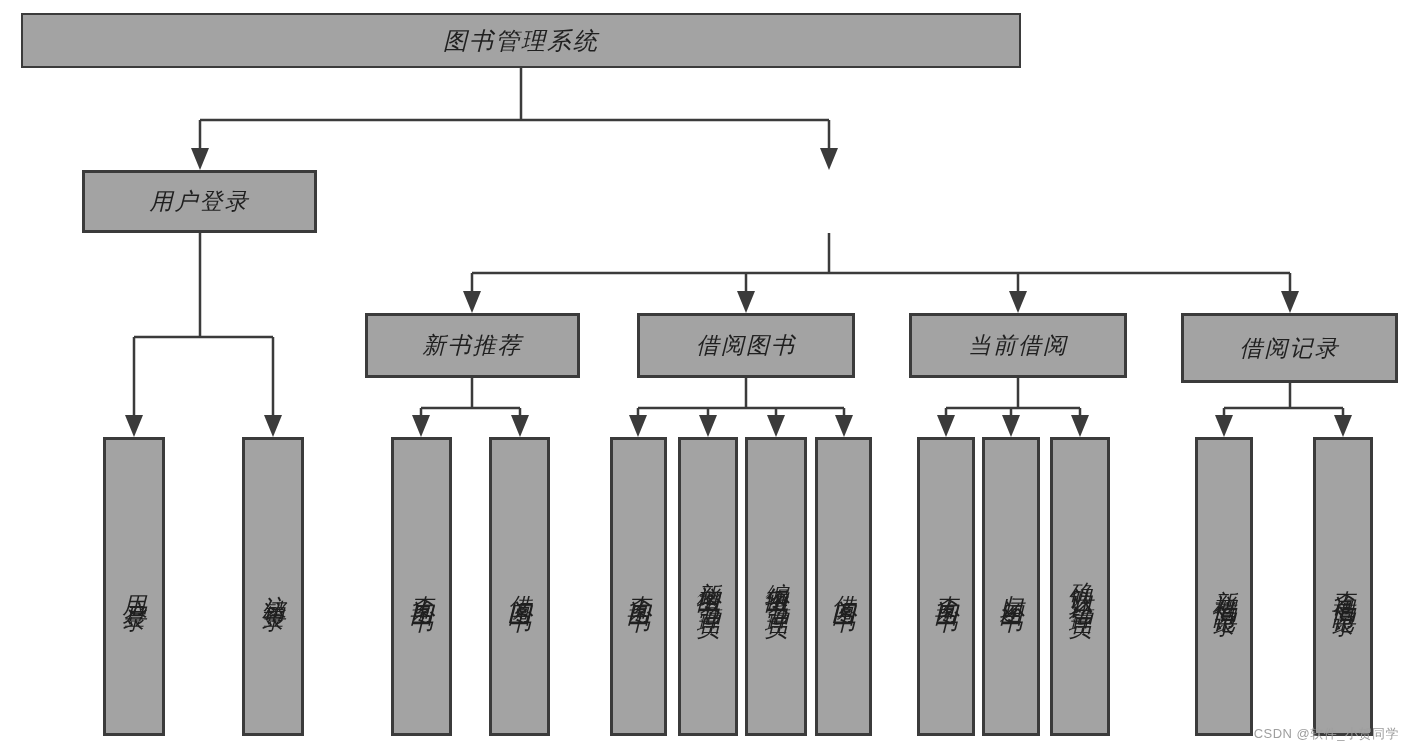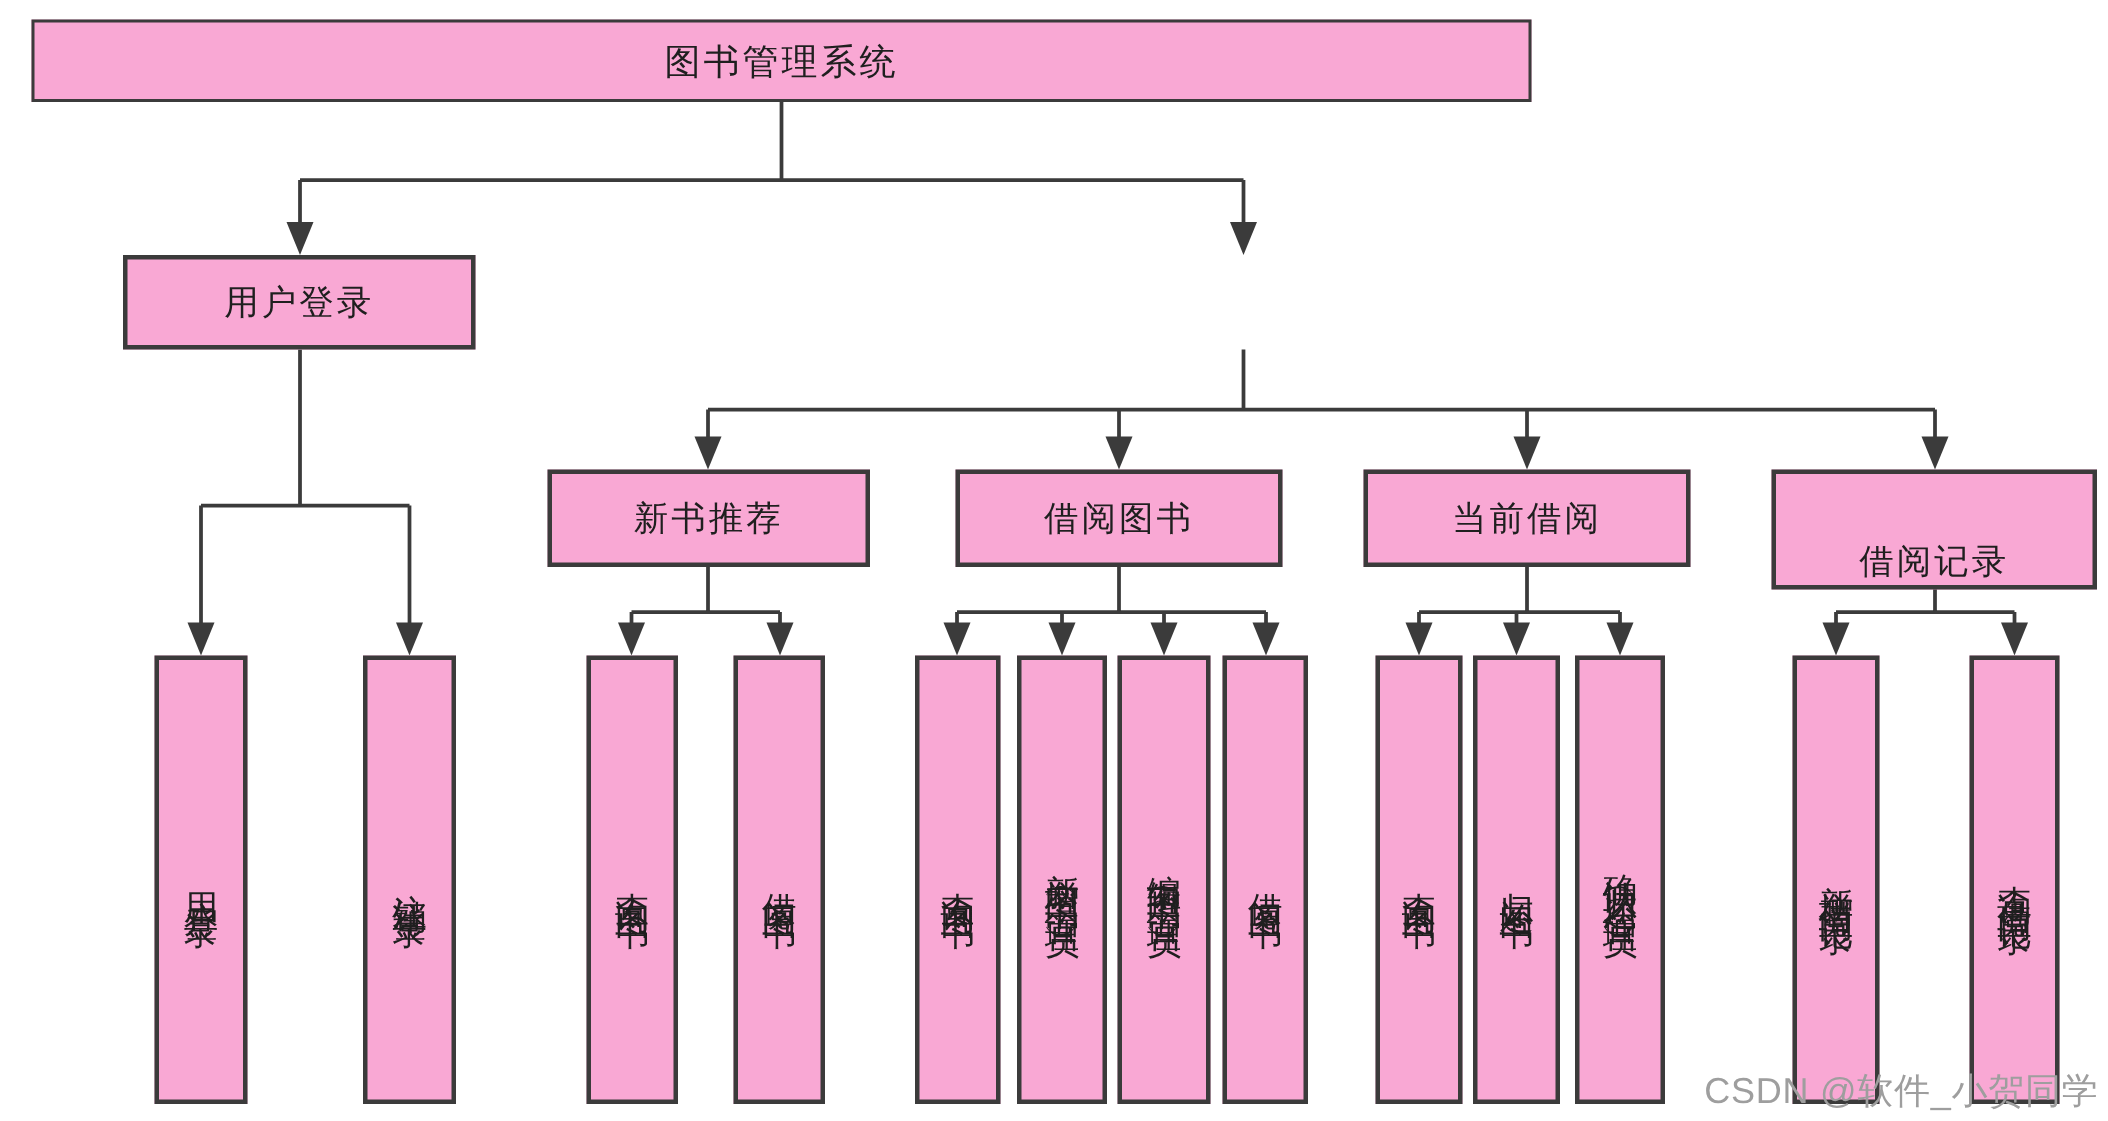--- a/index.html
+++ b/index.html
@@ -15,27 +15,28 @@
     background:#ffffff;
     overflow:hidden;
   }
   .edges{
     position:absolute;
     left:0;top:0;
     width:1405px;height:747px;
   }
   .node{
     position:absolute;
-    background:#f9a8d4;
+    background:#a3a3a3;
     border:3px solid var(--line);
     box-sizing:border-box;
     display:flex;
     align-items:center;
     justify-content:center;
     color:var(--text);
+    font-style:italic;
   }
   .node-h{
     font-size:23px;
     letter-spacing:2px;
     white-space:nowrap;
   }
   .node-root{
     border-width:2px;
     font-size:24px;
   }
@@ -44,21 +45,21 @@
     text-orientation:mixed;
     font-size:23px;
     line-height:1;
     letter-spacing:5px;
     color:var(--text);
   }
   .watermark{
     position:absolute;
     right:6px;
     bottom:4px;
-    font-size:24px;
+    font-size:13px;
     color:#9e9e9e;
     letter-spacing:0.5px;
     z-index:10;
     white-space:nowrap;
   }
 </style>
 </head>
 <body>
 
 <div class="stage">
@@ -113,21 +114,21 @@
 
   <div class="node node-h" style="left:365px;top:313px;width:215px;height:65px;">
     <span>新书推荐</span>
   </div>
   <div class="node node-h" style="left:637px;top:313px;width:218px;height:65px;">
     <span>借阅图书</span>
   </div>
   <div class="node node-h" style="left:909px;top:313px;width:218px;height:65px;">
     <span>当前借阅</span>
   </div>
-  <div class="node node-h" style="left:1181px;top:313px;width:217px;height:80px;align-items:flex-end;">
+  <div class="node node-h" style="left:1181px;top:313px;width:217px;height:70px;">
     <span>借阅记录</span>
   </div>
 
   <div class="node node-v" style="left:103px;top:437px;width:62px;height:299px;">
     <span>用户登录</span>
   </div>
   <div class="node node-v" style="left:242px;top:437px;width:62px;height:299px;">
     <span>注销登录</span>
   </div>
 

